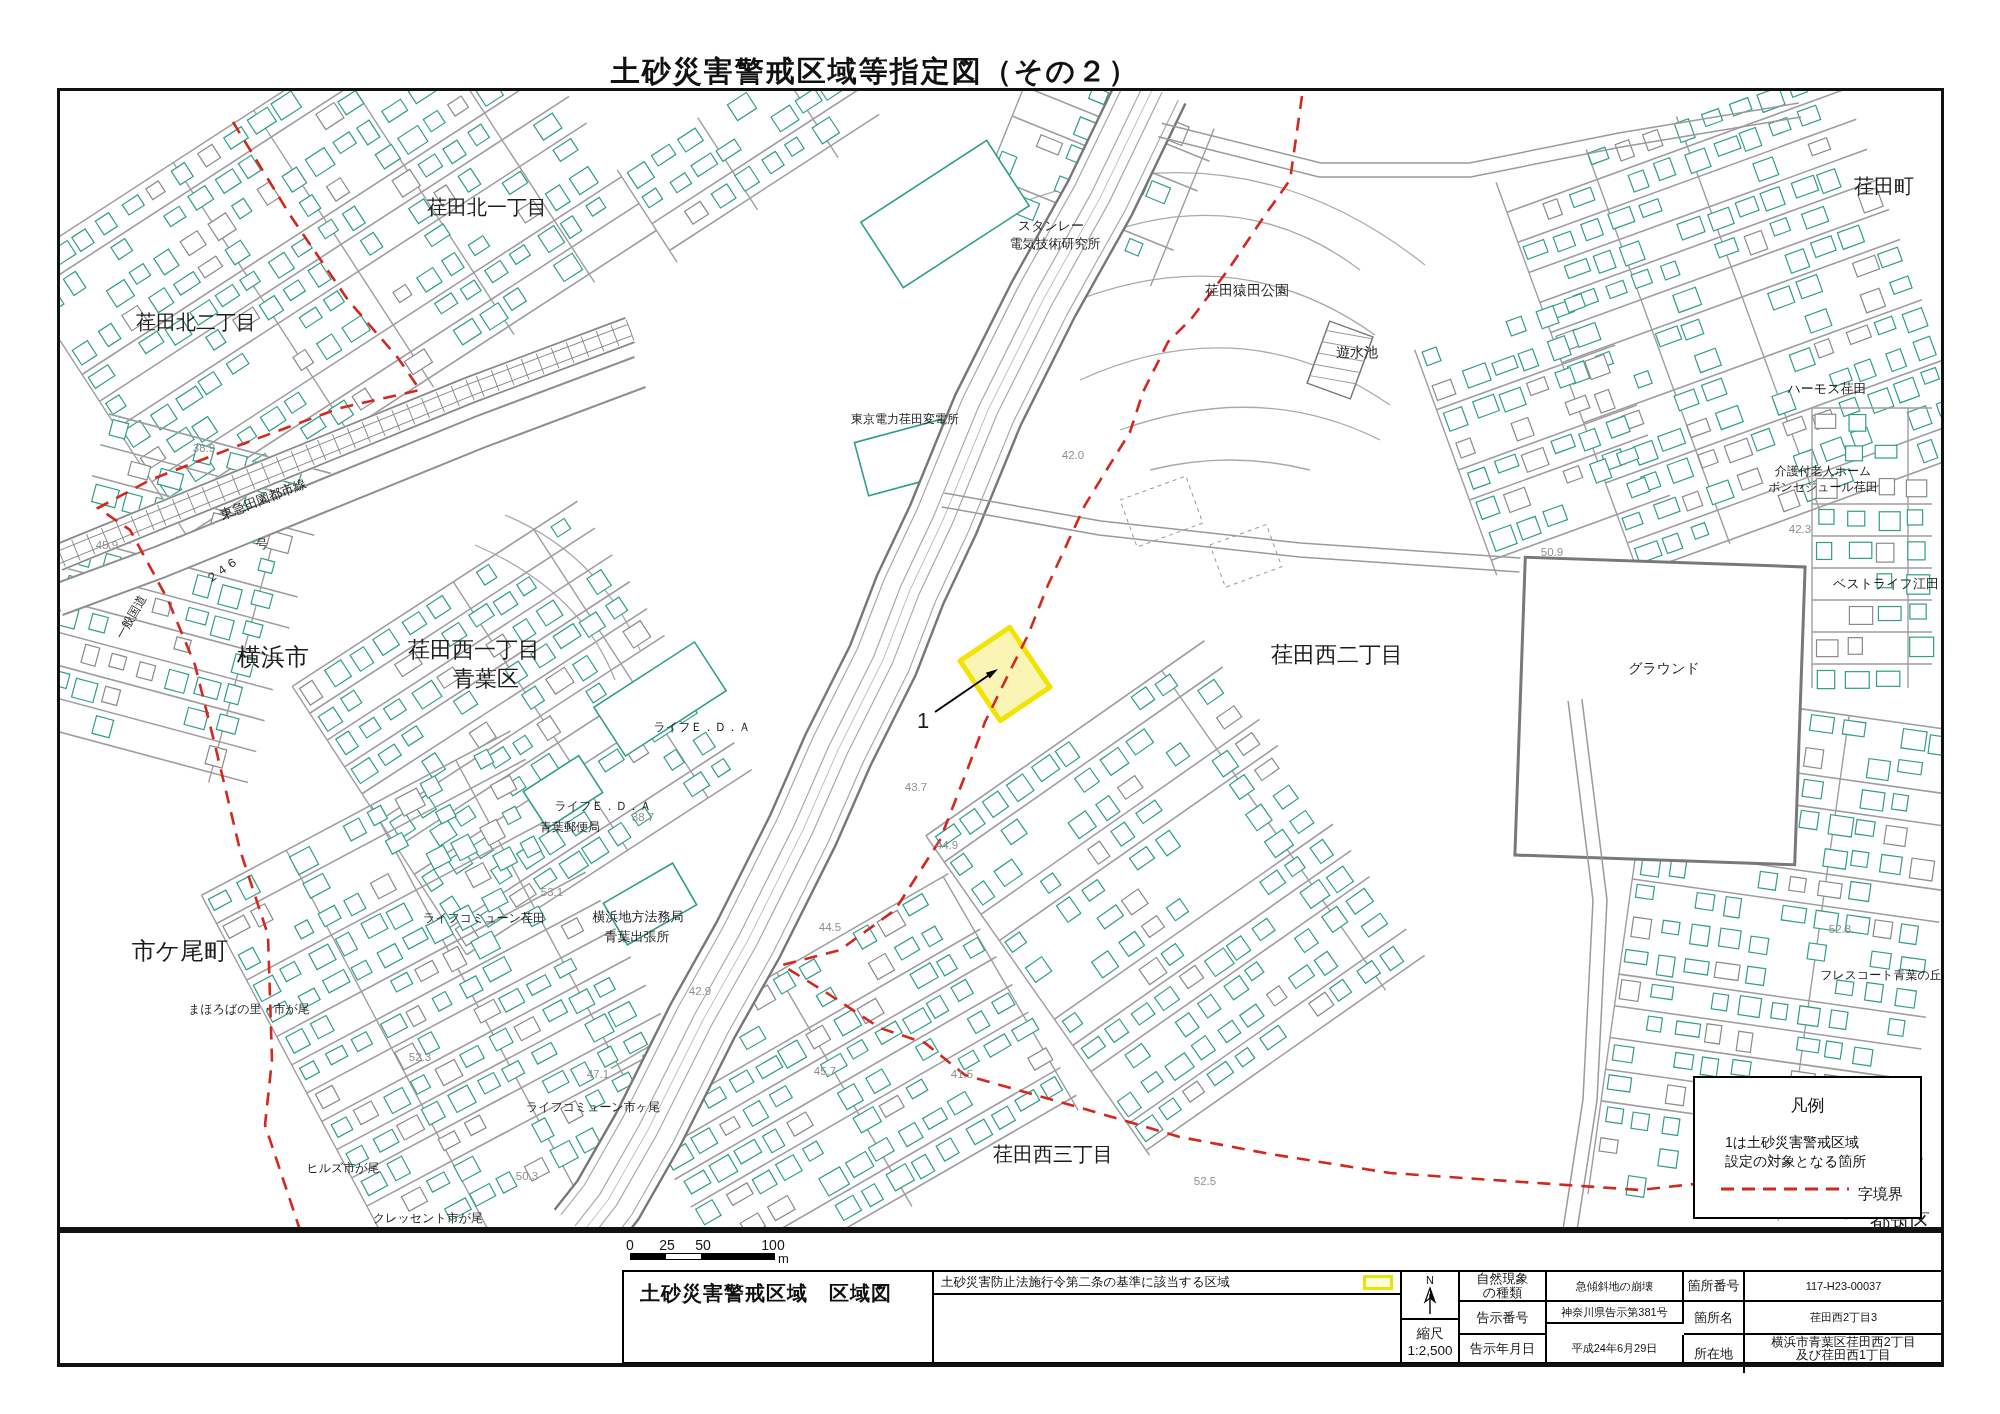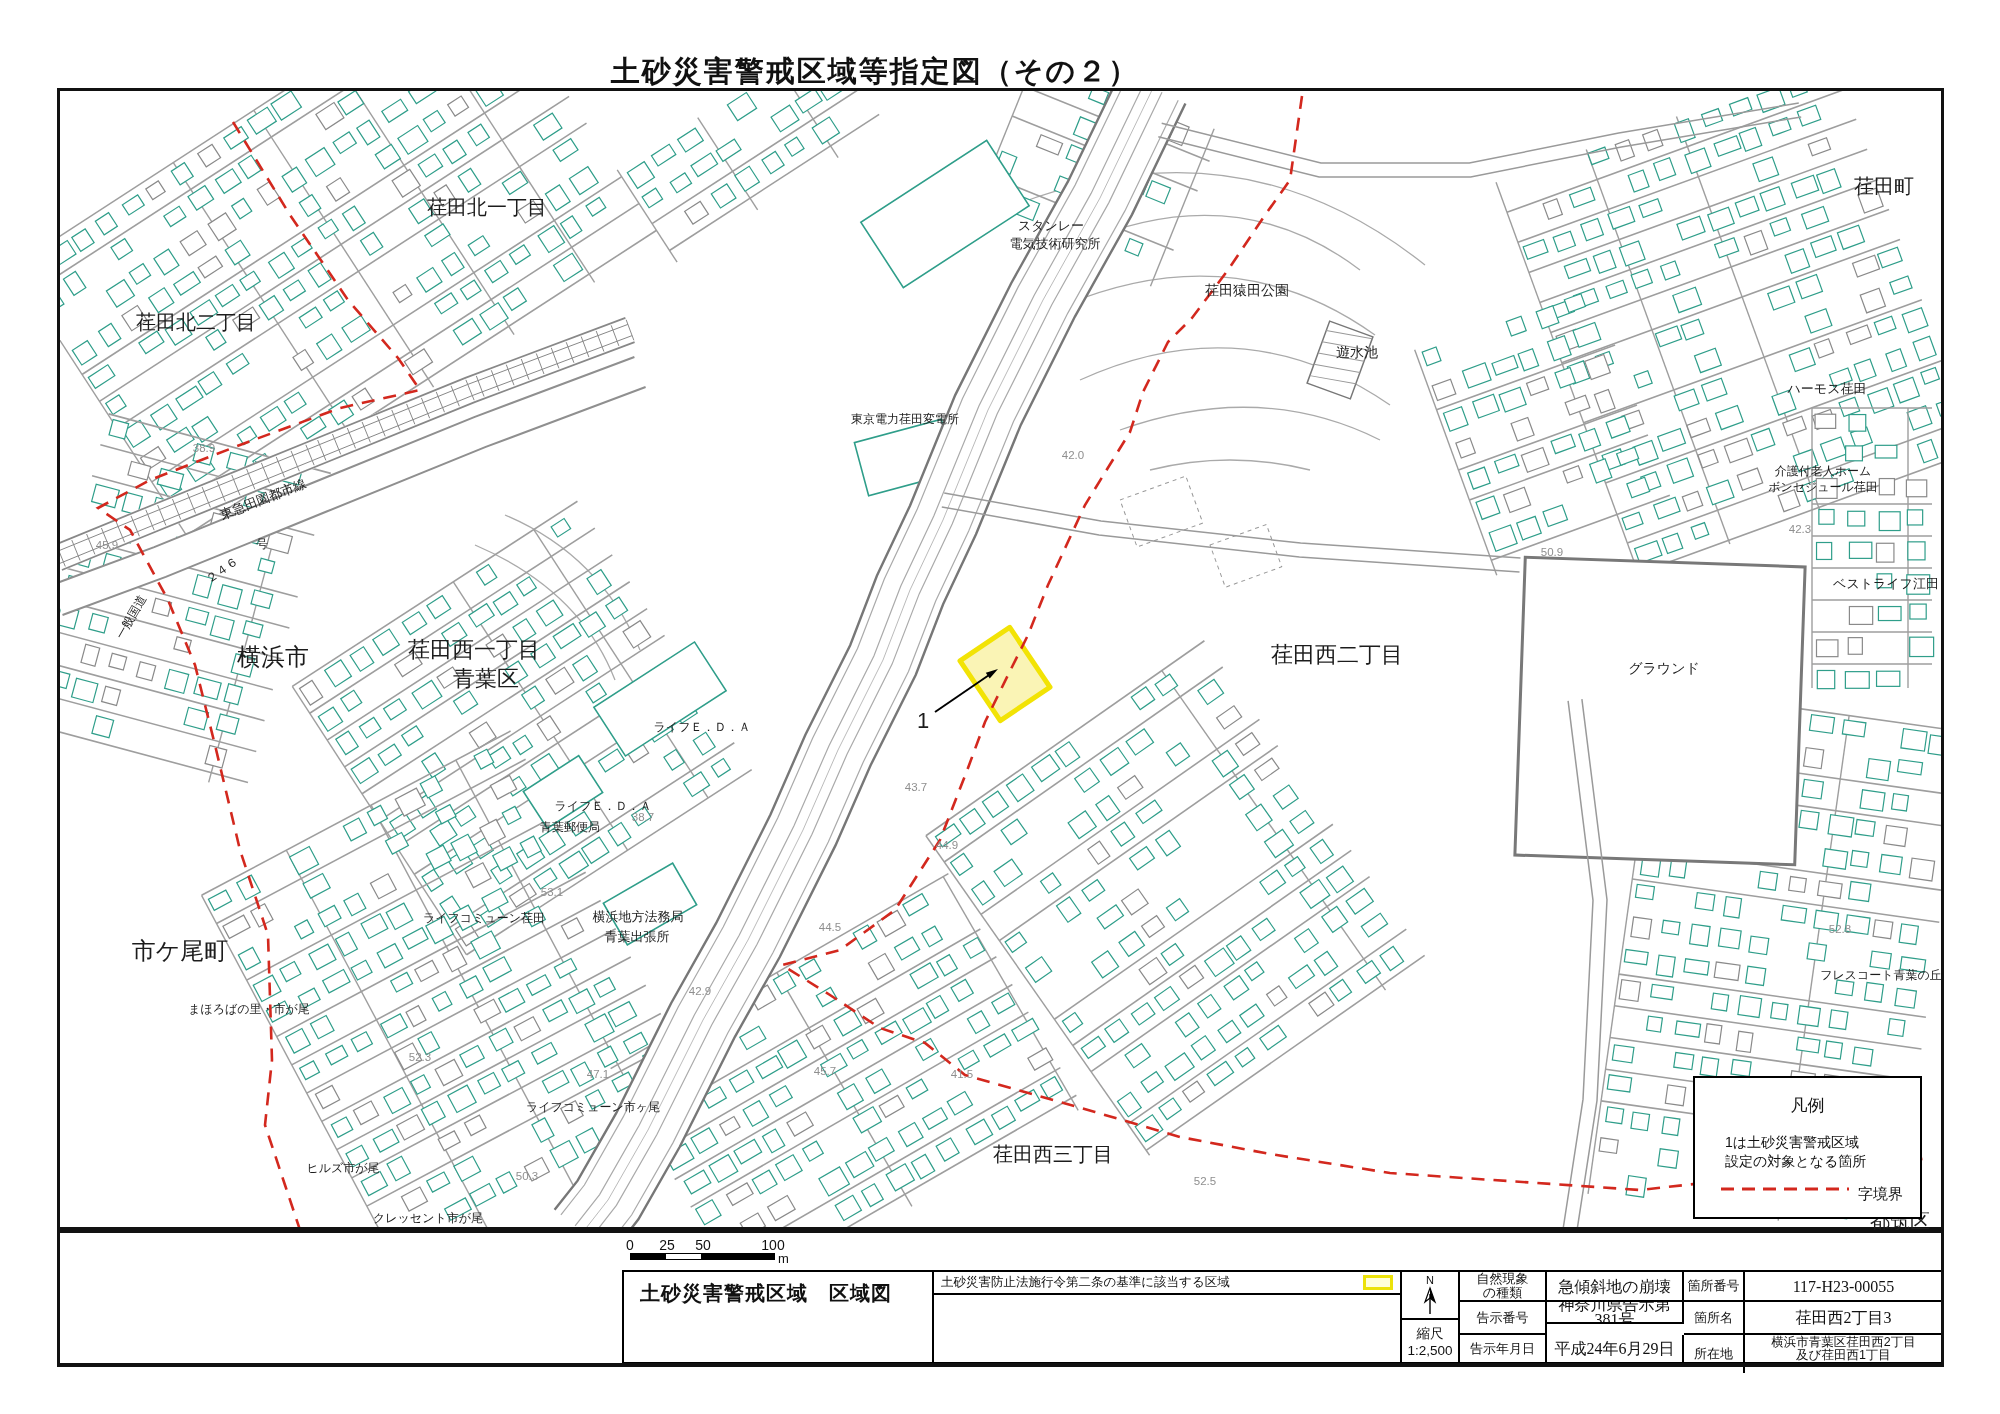--- a/index.html
+++ b/index.html
@@ -33,21 +33,21 @@
   .tc{position:absolute;box-sizing:border-box;border-right:2px solid #000;border-bottom:2px solid #000;
     display:flex;align-items:center;justify-content:center;text-align:center;overflow:hidden;}
   .tc.noB{border-bottom:none;}.tc.noR{border-right:none;}
   .pre{white-space:pre-line;}
   #cell-sheetname{justify-content:flex-start;align-items:flex-start;padding:8px 0 0 16px;
     font-size:20px;font-weight:600;letter-spacing:1px;}
   #cell-criteria{justify-content:flex-start;padding-left:7px;font-size:12.5px;position:absolute;}
   #crit-swatch{position:absolute;right:7px;top:3px;width:30px;height:15px;
     border:3px solid #ece20a;background:#ffffd9;box-sizing:border-box;}
   .hdr{font-size:13px;line-height:14px;}
-  .val{font-size:16px;line-height:15px;font-family:Liberation Serif, serif;}
+  .val{font-size:11px;line-height:15px;}
 </style>
 </head>
 <body>
 
 <div id="sheet">
 
   <div class="page-title">土砂災害警戒区域等指定図（その２）</div>
 
   <div id="map-frame"></div>
   <svg id="map-svg" width="1881" height="1136" viewBox="60 91 1881 1136">
@@ -1259,21 +1259,21 @@
     <div class="tc hdr pre" style="left:836px;top:0;width:87px;height:30px">自然現象
 の種類</div>
     <div class="tc hdr" style="left:836px;top:30px;width:87px;height:33px">告示番号</div>
     <div class="tc hdr noB" style="left:836px;top:63px;width:87px;height:27px">告示年月日</div>
     <div class="tc val" style="left:923px;top:0;width:137px;height:30px">急傾斜地の崩壊</div>
     <div class="tc val" style="left:923px;top:30px;width:137px;height:22px">神奈川県告示第381号</div>
     <div class="tc val noB" style="left:923px;top:63px;width:137px;height:27px">平成24年6月29日</div>
     <div class="tc hdr" style="left:1060px;top:0;width:61px;height:30px">箇所番号</div>
     <div class="tc hdr" style="left:1060px;top:30px;width:61px;height:33px">箇所名</div>
     <div class="tc hdr noB" style="left:1060px;top:63px;width:61px;height:38px">所在地</div>
-    <div class="tc val noR" style="left:1121px;top:0;width:197px;height:30px">117-H23-00055</div>
+    <div class="tc val noR" style="left:1121px;top:0;width:197px;height:30px">117-H23-00037</div>
     <div class="tc val noR" style="left:1121px;top:30px;width:197px;height:33px">荏田西2丁目3</div>
     <div class="tc noR noB pre" style="left:1121px;top:63px;width:197px;height:27px;font-size:12.5px;line-height:13px">横浜市青葉区荏田西2丁目
 及び荏田西1丁目</div>
   </div>
 
   <div class="line" style="left:57px;top:1230px;width:1887px;height:3px"></div>
   <div class="line" style="left:57px;top:1363px;width:1887px;height:4px"></div>
   <div class="line" style="left:57px;top:1230px;width:3px;height:137px"></div>
   <div class="line" style="left:1941px;top:1230px;width:3px;height:137px"></div>
 </div>

